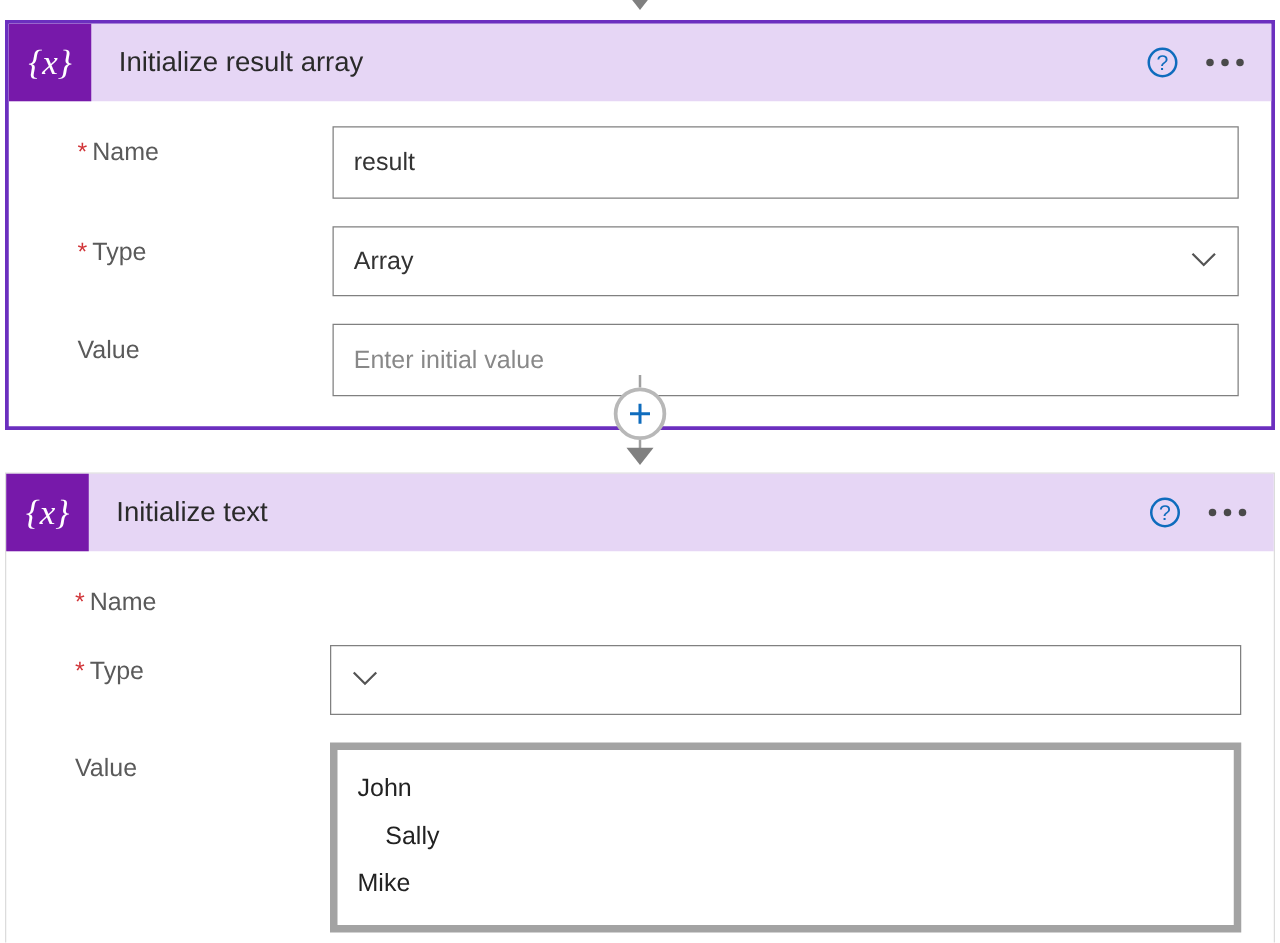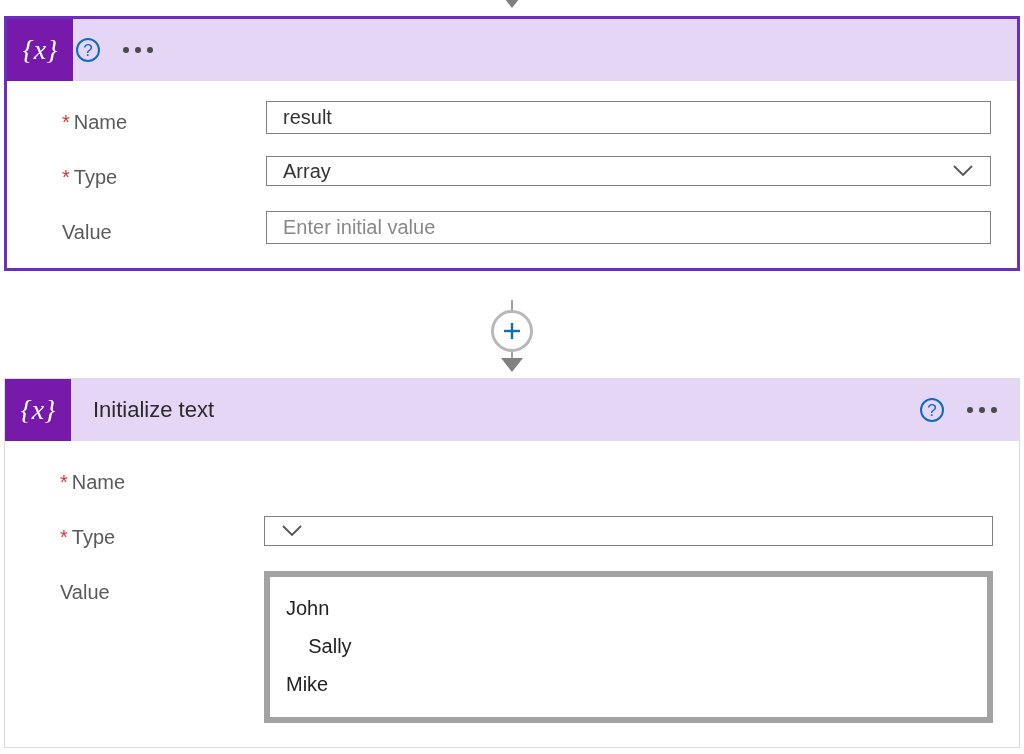--- a/index.html
+++ b/index.html
@@ -86,33 +86,33 @@
     font-size: 20px;
     color: #5a5a5a;
     padding-top: 10px;
   }
   .required-mark {
     color: #d13438;
     margin-right: 4px;
   }
   .text-input {
     flex: 1;
-    height: 33px;
+    height: 58px;
     border: 1px solid #808080;
     font-size: 20px;
     padding: 12px 16px;
     font-family: inherit;
     color: #333;
     outline: none;
     background: #fff;
   }
   .text-input::placeholder { color: #888; }
   .select-box {
     flex: 1;
-    height: 30px;
+    height: 56px;
     border: 1px solid #808080;
     display: flex;
     align-items: center;
     padding: 0 16px;
     font-size: 20px;
     color: #333;
     cursor: pointer;
     background: #fff;
     position: relative;
   }
@@ -167,20 +167,21 @@
       </svg>
   </div>
 
   <div class="action-card selected" style="top:16px;">
     <div class="card-header">
       <div class="card-icon-box">
         <svg width="40" height="40" viewBox="0 0 40 40">
           <text x="20" y="29" text-anchor="middle" font-family="Georgia,serif" font-style="italic" font-size="28" fill="#ffffff">{x}</text>
         </svg>
       </div>
+      <div class="card-title">Initialize result array</div>
       <div class="help-icon">
         <svg width="28" height="28" viewBox="0 0 28 28">
           <circle cx="14" cy="14" r="11" fill="none" stroke="#0f6cbd" stroke-width="2"></circle>
           <text x="14" y="20" text-anchor="middle" font-size="17" font-family="Segoe UI,Arial" fill="#0f6cbd">?</text>
         </svg>
       </div>
       <div class="more-icon">
         <span></span>
           <span></span>
           <span></span>

